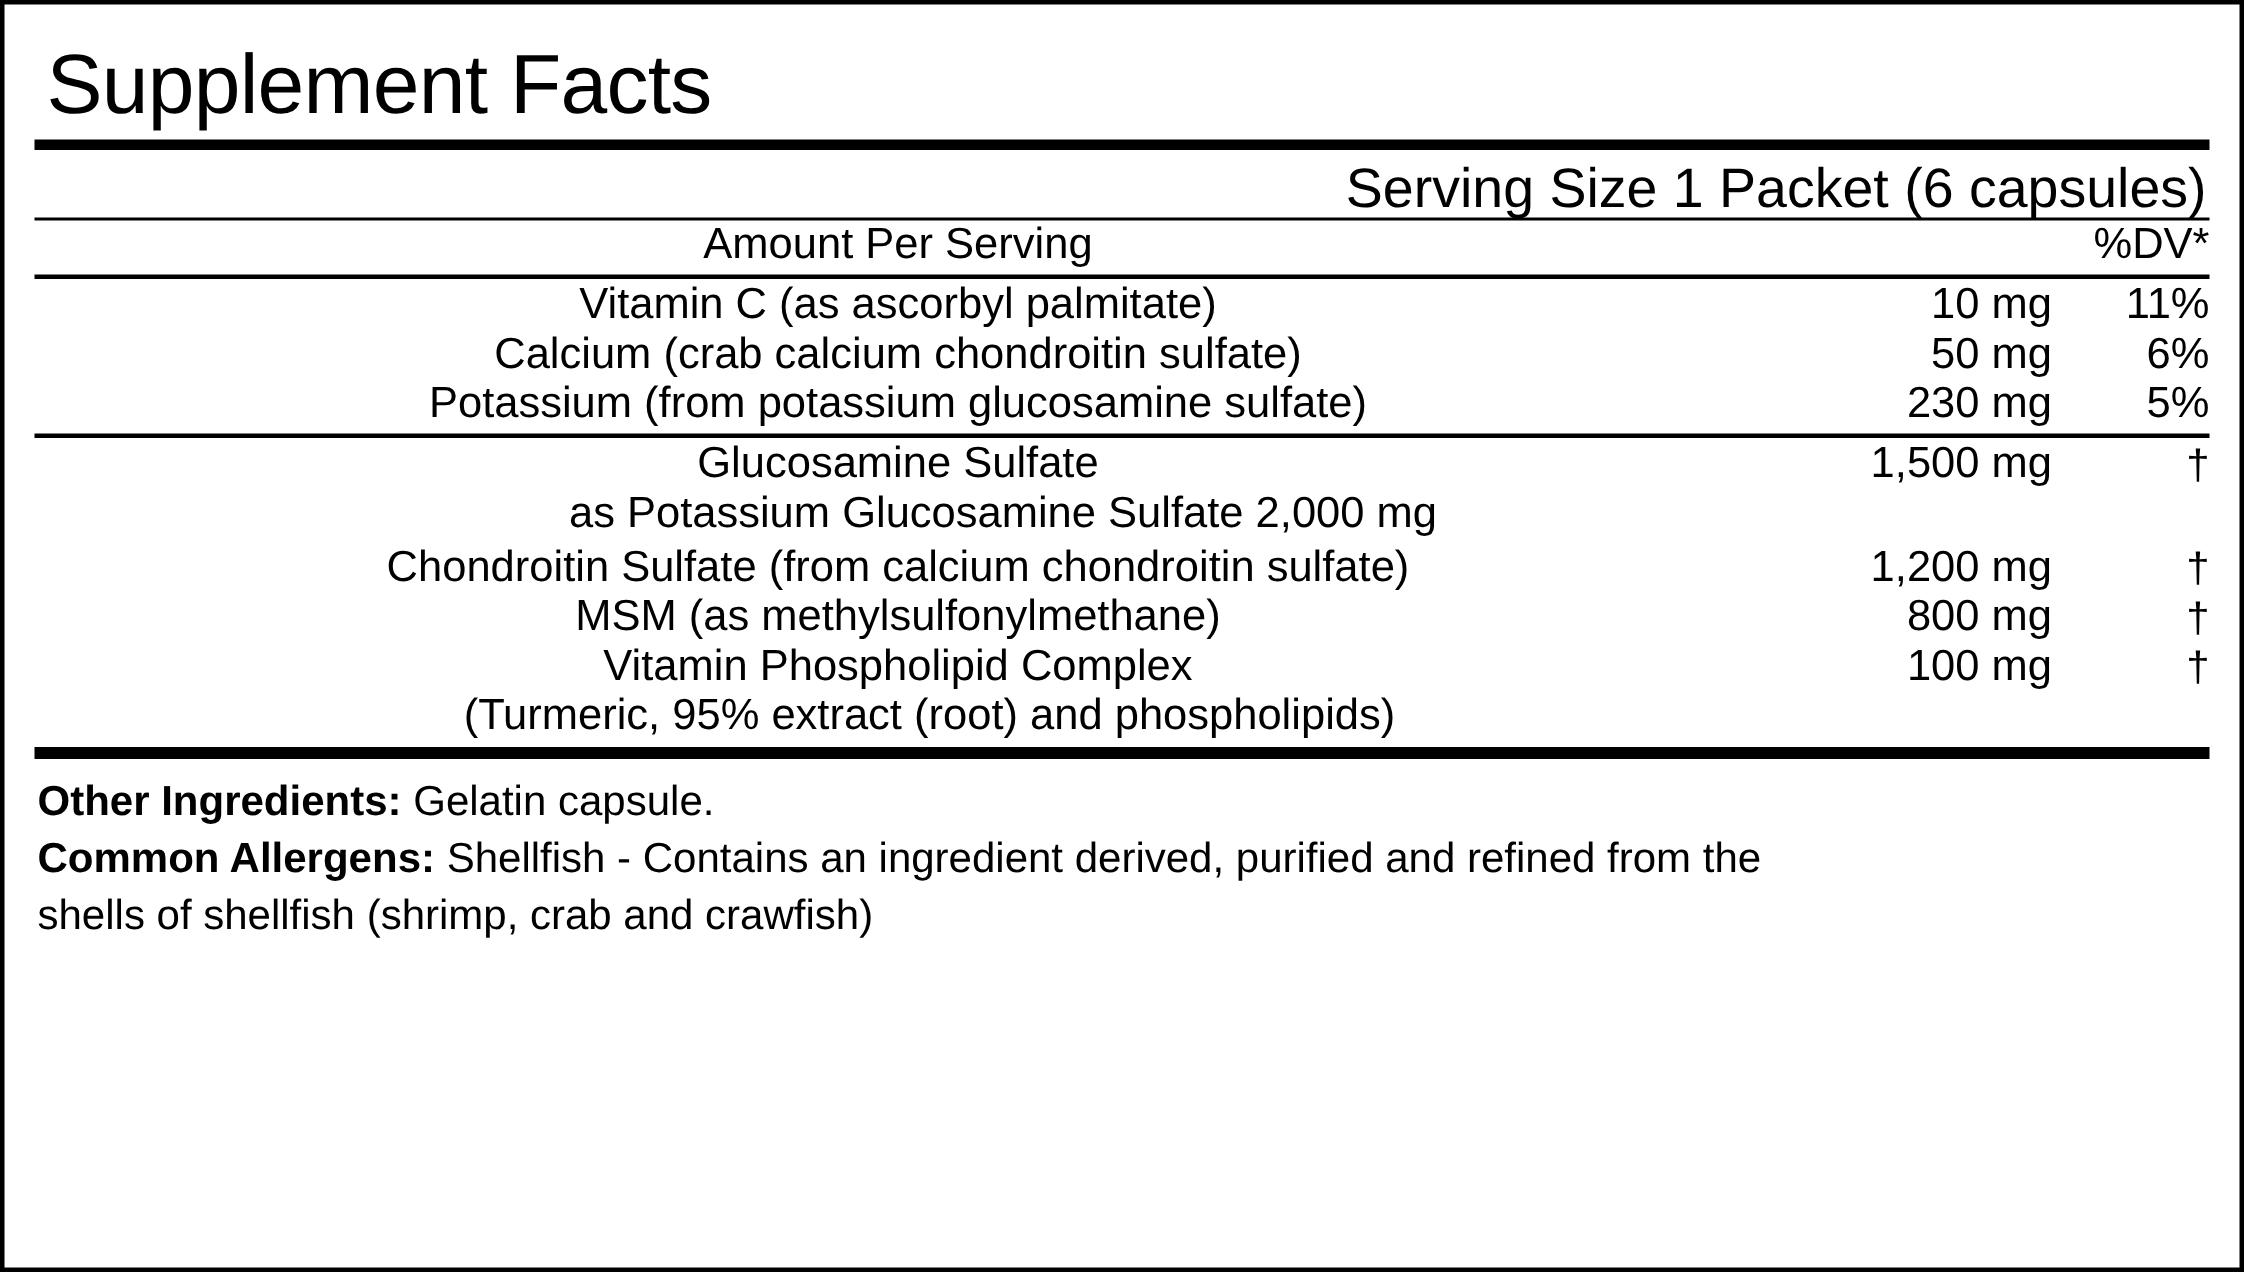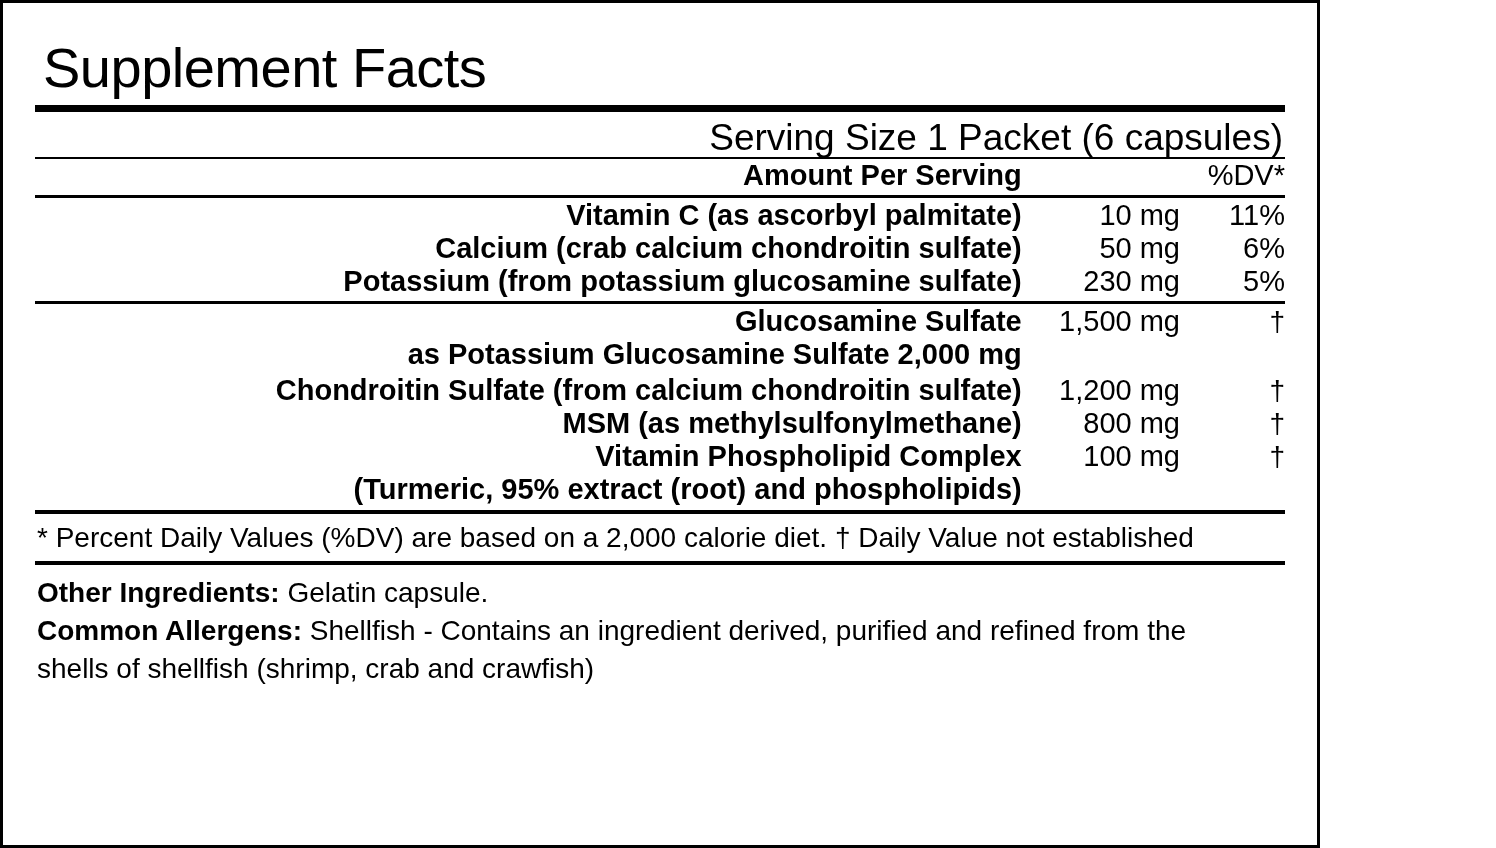--- a/index.html
+++ b/index.html
@@ -10,26 +10,26 @@
   body {
     width: 1496px;
     height: 848px;
     font-family: "Liberation Sans", sans-serif;
     color: #000000;
     -webkit-font-smoothing: antialiased;
   }
 
   .panel {
     position: relative;
-    width: 1320px;
+    width: 1496px;
     height: 848px;
     box-sizing: border-box;
     border: 3px solid #000000;
     background: #ffffff;
-    padding: 12px;
+    padding: 0;
     overflow: hidden;
   }
 
   .inner {
     box-sizing: border-box;
     padding: 14px 20px 0 20px;
   }
 
   .title {
     font-size: 56px;
@@ -65,23 +65,22 @@
     border-collapse: collapse;
     font-size: 29px;
     line-height: 33px;
   }
   table.facts td {
     padding: 0;
     vertical-align: bottom;
     white-space: nowrap;
   }
   td.name {
-    text-align: right;
+    text-align: center;
     padding: 5px 0 5px 2px;
-    font-weight: bold;
   }
   td.amount {
     text-align: right;
     padding: 5px 10px 5px 0;
   }
   td.dv {
     text-align: right;
     padding: 5px 2px 5px 0;
     width: 105px;
   }
@@ -212,21 +211,20 @@
         <tr class="cont-row">
           <td class="name">(Turmeric, 95% extract (root) and phospholipids)</td>
           <td class="amount"></td>
           <td class="dv"></td>
         </tr>
       </tbody>
     </table>
 
     <div class="rule-medium"></div>
 
-    <div class="footnote">* Percent Daily Values (%DV) are based on a 2,000 calorie diet. † Daily Value not established</div>
 
     <div class="rule-medium"></div>
 
     <div class="bottom-block">
       <p>
         <span class="lbl">Other Ingredients:</span>
         <span>Gelatin capsule.</span>
       </p>
       <p>
         <span class="lbl">Common Allergens:</span>

